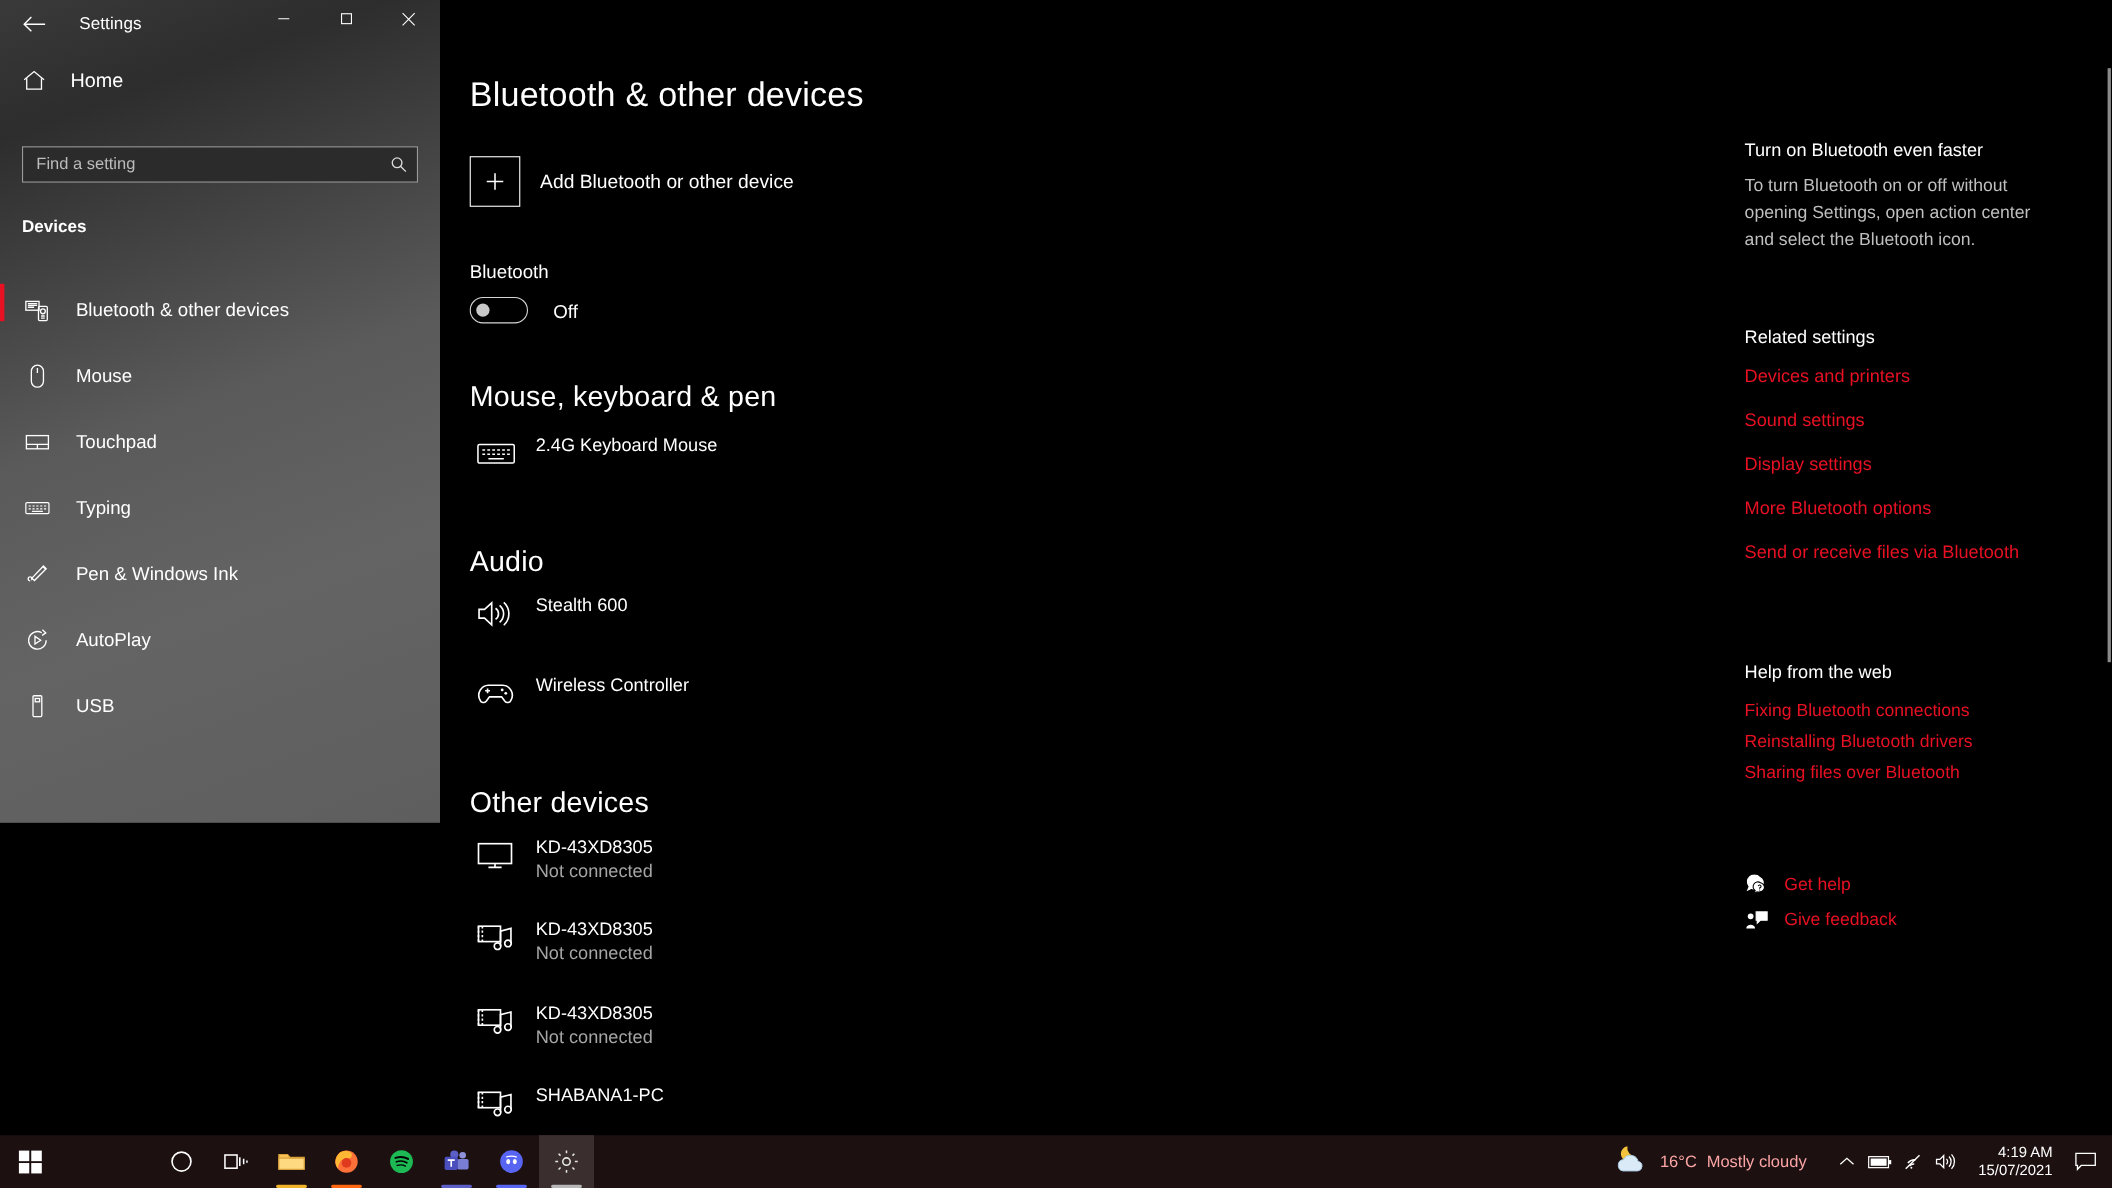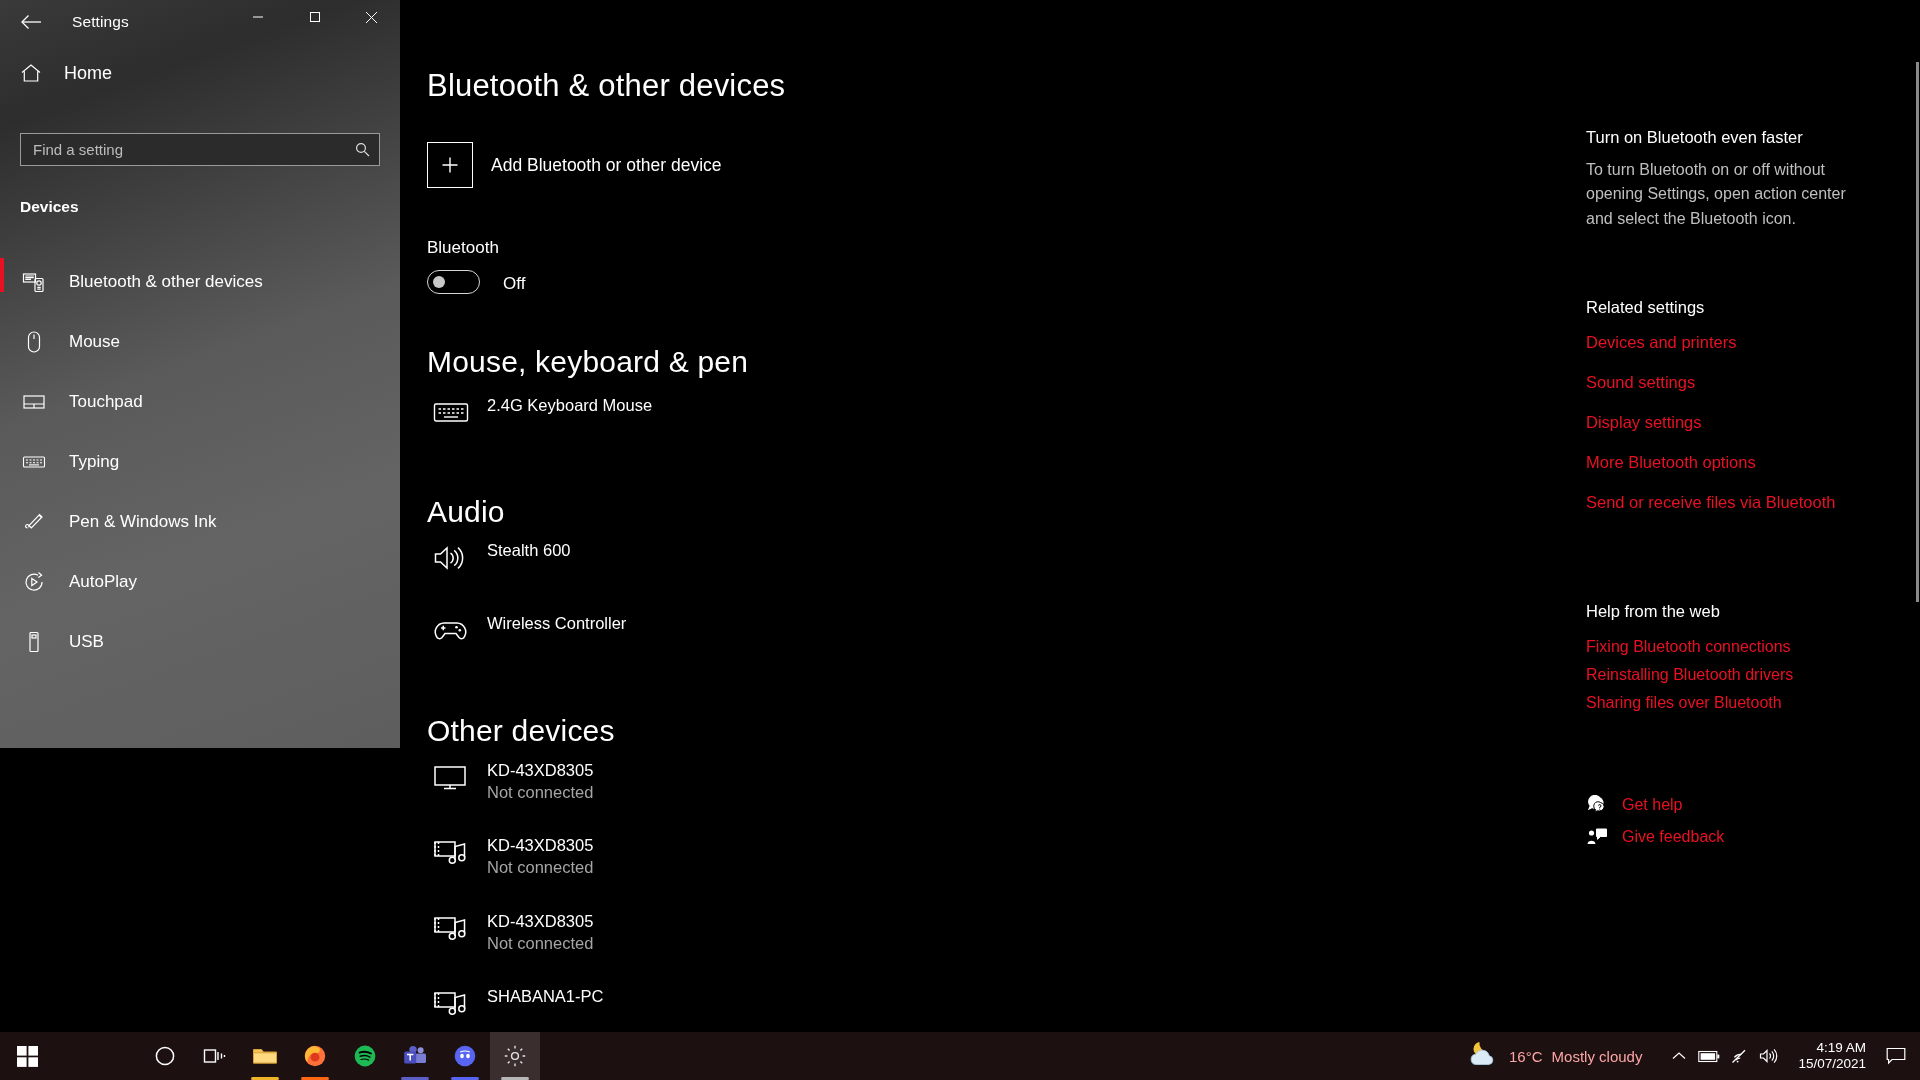--- a/index.html
+++ b/index.html
@@ -108,21 +108,21 @@
     width: 53px; height: 24px; border-radius: 12px; border: 1.6px solid #d6d6d6;
     background: transparent; position: relative; flex: 0 0 53px;
   }
   .toggle .knob {
     position: absolute; left: 5px; top: 50%; transform: translateY(-50%);
     width: 12px; height: 12px; border-radius: 50%; background: #c8c8c8;
   }
   .toggle-state { margin-left: 23px; font-size: 17px; color: #ffffff; }
 
   .sect-hdr {
-    font-size: 30px; color: #ffffff; font-weight: 300; letter-spacing: .2px;
+    font-size: 26px; color: #ffffff; font-weight: 300; letter-spacing: .2px;
   }
 
   .dev-row { display: flex; align-items: flex-start; justify-content: center; }
   .dev-ico {
     width: 48px; height: 44px; display: flex; align-items: center; justify-content: flex-start;
     color: #ffffff; flex: 0 0 48px;
   }
   .dev-txt { margin-left: 6px; padding-top: 3px; }
   .dev-name { font-size: 16.5px; color: #ffffff; line-height: 1.35; }
   .dev-status { font-size: 16.5px; color: #a5a5a5; line-height: 1.35; }

